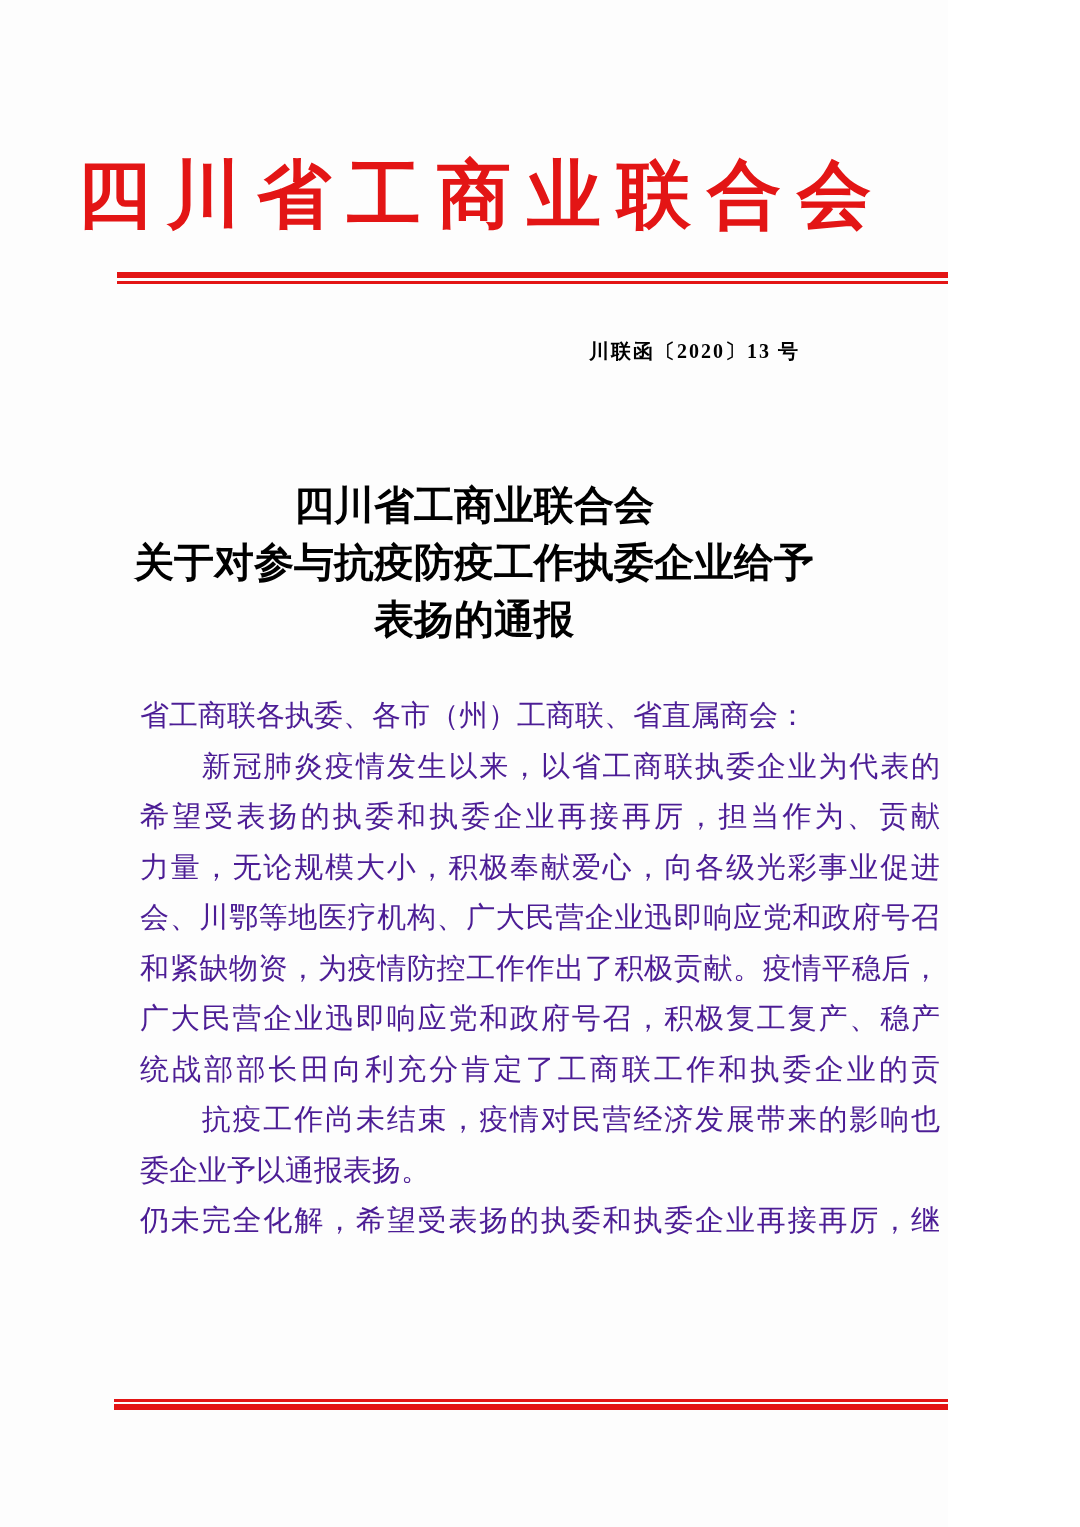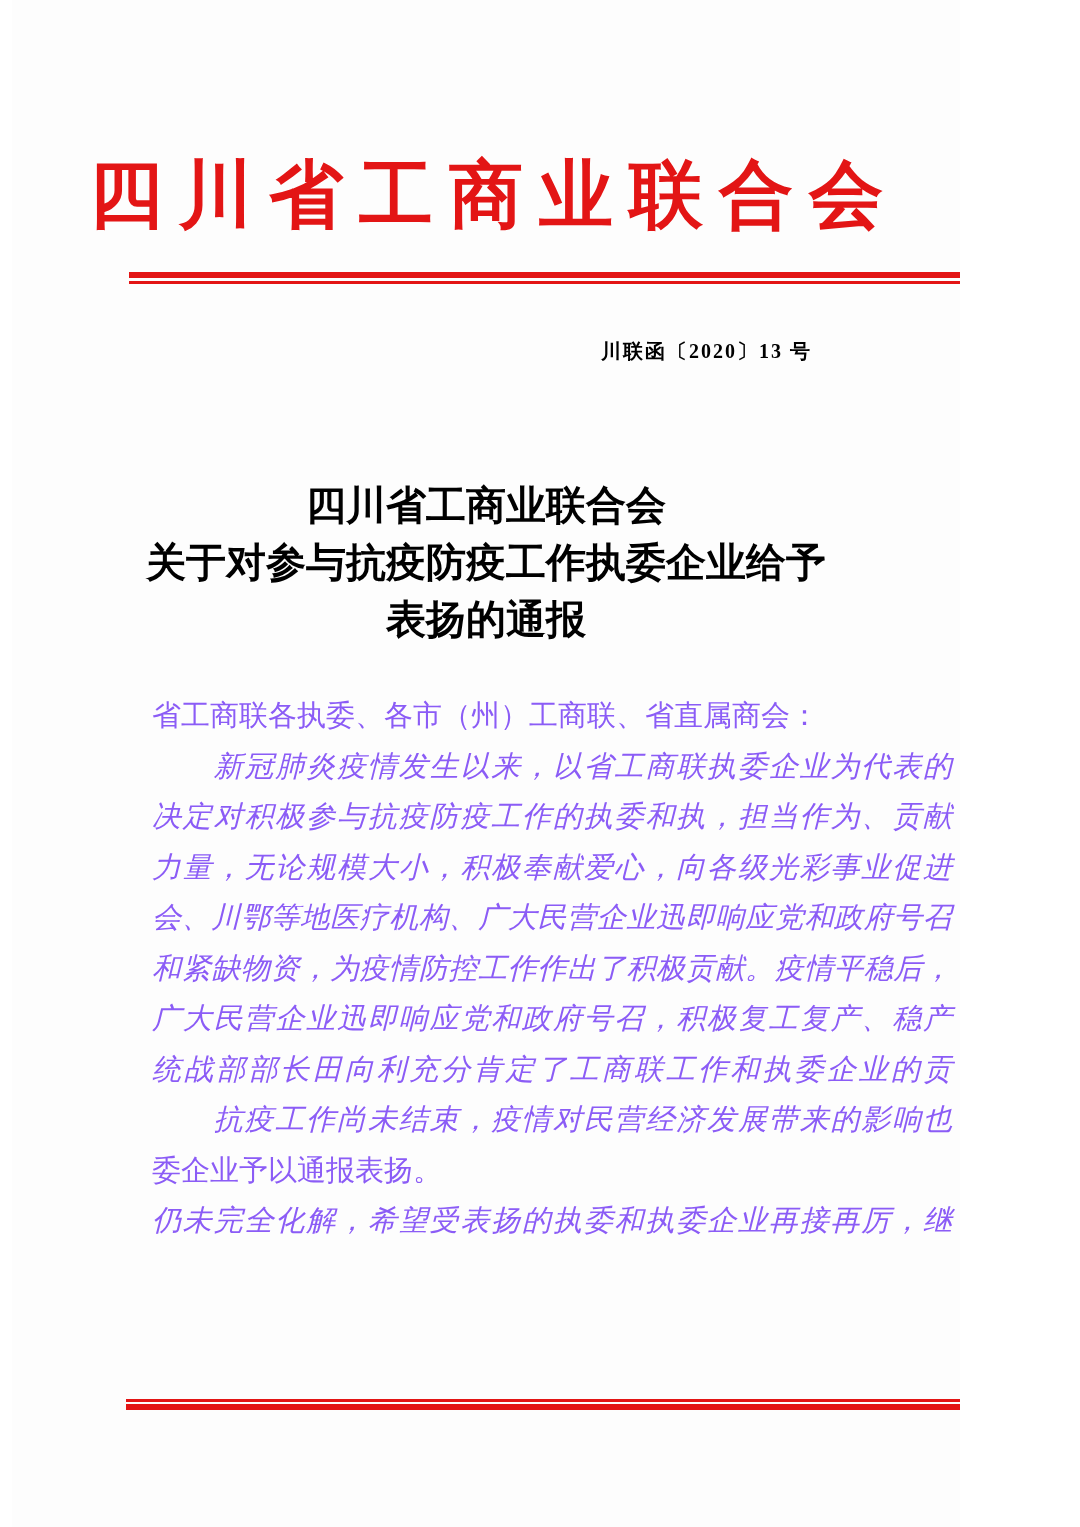--- a/index.html
+++ b/index.html
@@ -9,21 +9,20 @@
   }
   html, body { margin: 0; padding: 0; background: #ffffff; }
   .page {
     position: relative;
     width: 948px;
     height: 1527px;
     background: var(--page-bg, #fdfdfd);
     font-family: "Liberation Serif", "DejaVu Serif", serif;
     color: var(--text, #000);
     overflow: hidden;
-    margin-left: 12px;
   }
   .org-title {
     position: absolute;
     top: 146px;
     left: 0;
     width: 100%;
     text-align: center;
     font-size: 74px;
     font-weight: 700;
     color: var(--accent-red, #e31515);
@@ -62,25 +61,25 @@
     color: #000;
     font-family: "Liberation Sans", "DejaVu Sans", sans-serif;
   }
   .body-text {
     position: absolute;
     top: 690px;
     left: 140px;
     width: 800px;
     font-size: 29px;
     line-height: 50.5px;
-    color: #8b5cf6;
+    color: #4c1d95;
     font-family: "Liberation Serif", "DejaVu Serif", serif;
   }
   .line { white-space: pre-wrap; }
-  .line.j { text-align: justify; text-align-last: justify; font-style: italic; }
+  .line.j { text-align: justify; text-align-last: justify; }
 </style>
 </head>
 <body>
 
 <div class="page">
 
   <div class="org-title">四川省工商业联合会</div>
 
   <div class="rule rule-top">
     <div class="bar bar-thick"></div>
@@ -91,21 +90,21 @@
 
   <div class="doc-title">
     <div>四川省工商业联合会</div>
     <div>关于对参与抗疫防疫工作执委企业给予</div>
     <div>表扬的通报</div>
   </div>
 
   <div class="body-text">
     <div class="line">省工商联各执委、各市（州）工商联、省直属商会：</div>
     <div class="line j">　　新冠肺炎疫情发生以来，以省工商联执委企业为代表的</div>
-    <div class="line j">决定对积极参与抗疫防疫工作的执委和执，担当作为、贡献</div>
+    <div class="line j">希望受表扬的执委和执委企业再接再厉，担当作为、贡献</div>
     <div class="line j">力量，无论规模大小，积极奉献爱心，向各级光彩事业促进</div>
     <div class="line j">会、川鄂等地医疗机构、广大民营企业迅即响应党和政府号召</div>
     <div class="line j">和紧缺物资，为疫情防控工作作出了积极贡献。疫情平稳后，</div>
     <div class="line j">广大民营企业迅即响应党和政府号召，积极复工复产、稳产</div>
     <div class="line j">统战部部长田向利充分肯定了工商联工作和执委企业的贡</div>
     <div class="line j">　　抗疫工作尚未结束，疫情对民营经济发展带来的影响也</div>
     <div class="line">委企业予以通报表扬。</div>
     <div class="line j">仍未完全化解，希望受表扬的执委和执委企业再接再厉，继</div>
   </div>
 

